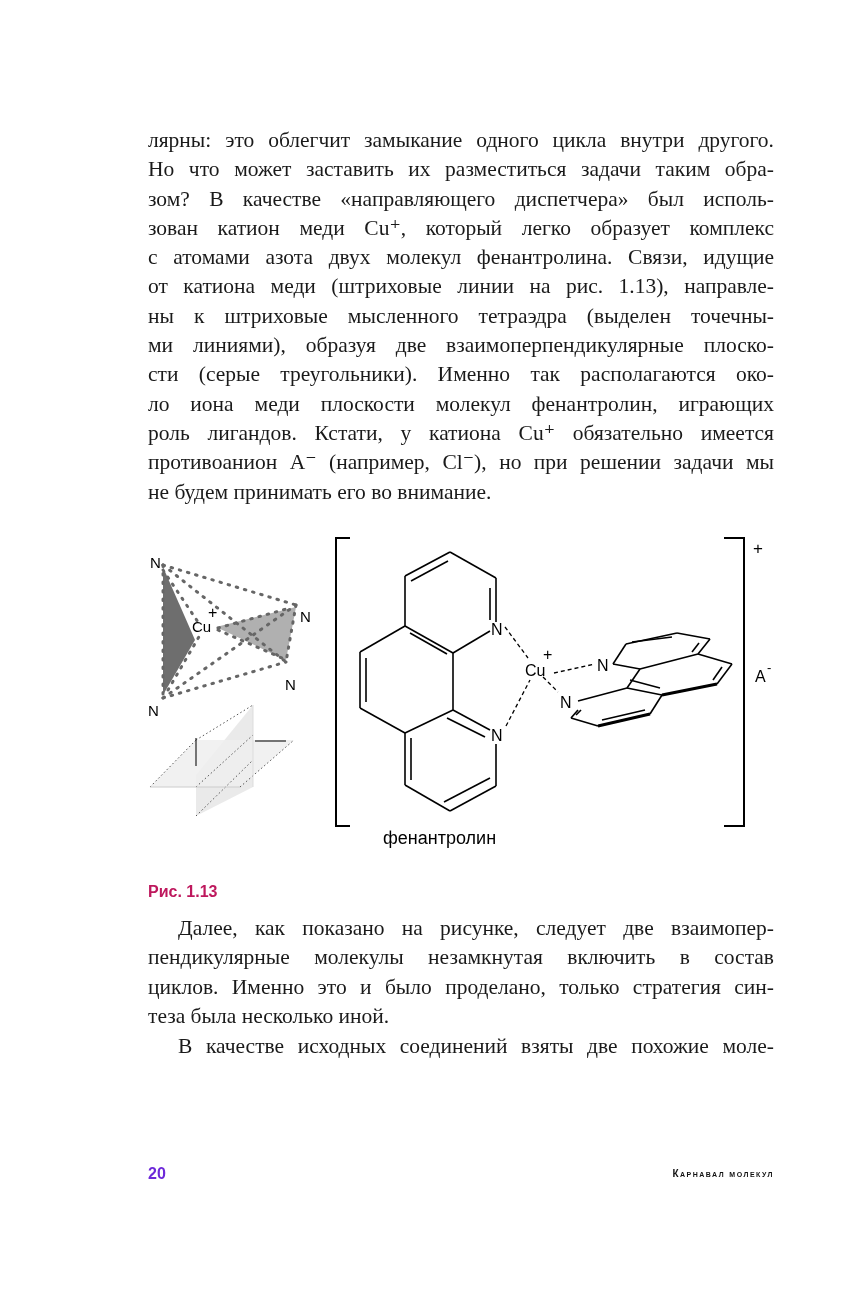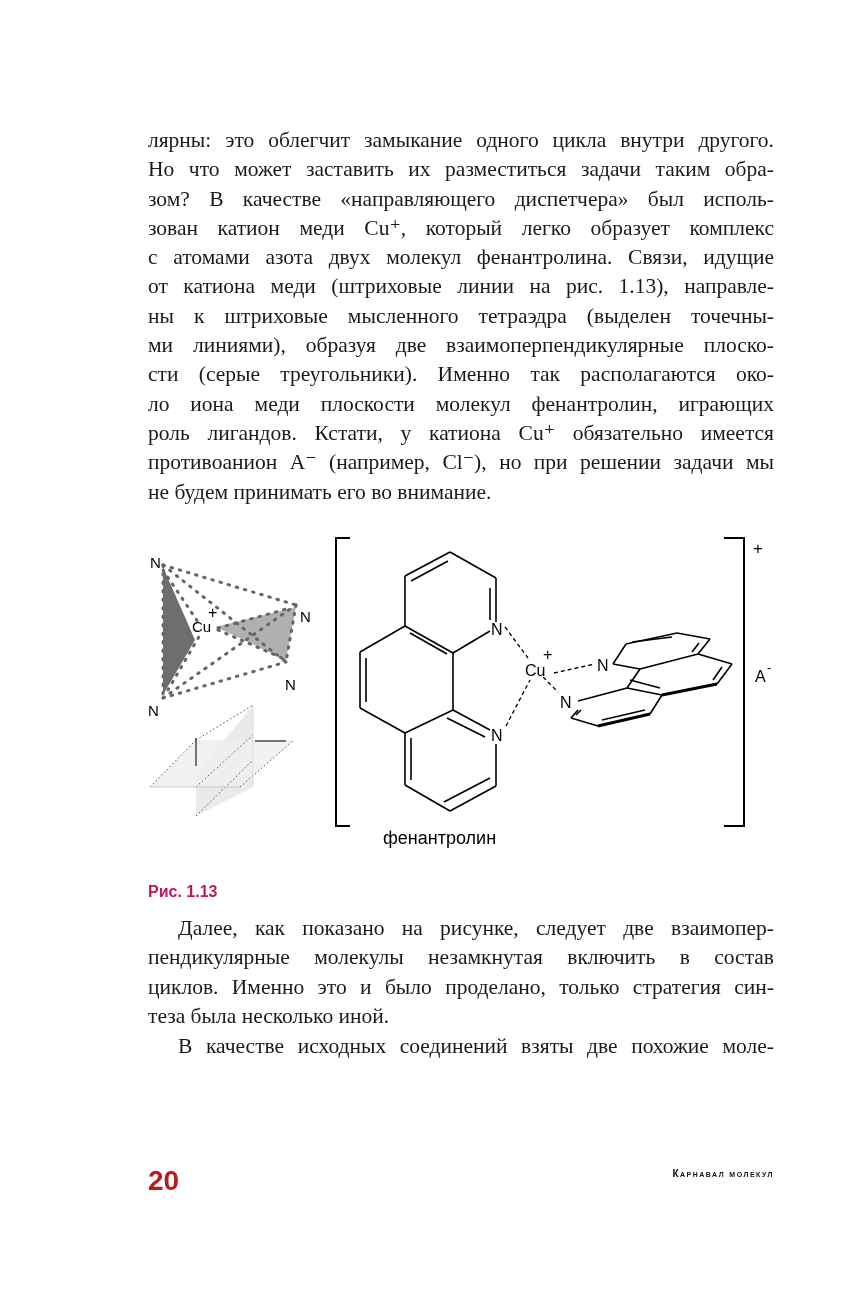--- a/index.html
+++ b/index.html
@@ -15,21 +15,21 @@
   .line.last { text-align-last: left; }
   .line.indent { text-indent: 30px; }
   .caption {
     position: absolute; left: 148px; top: 862px;
     font-family: "Liberation Sans", "DejaVu Sans", sans-serif;
     font-size: 16px; font-weight: bold; color: #be185d; margin-top: 21px;
   }
   .footer-num {
     position: absolute; left: 148px; top: 1165px;
     font-family: "Liberation Sans", "DejaVu Sans", sans-serif;
-    font-size: 28px; font-weight: bold; color: #b91c1c;
+    font-size: 16px; font-weight: bold; color: #6d28d9;
   }
   .footer-title {
     position: absolute; right: 88px; top: 1168px;
     font-family: "Liberation Sans", "DejaVu Sans", sans-serif;
     font-size: 10px; font-weight: bold; letter-spacing: 1.5px; color: #111;
     font-variant: small-caps;
   }
   .figure { position: absolute; left: 140px; top: 530px; width: 660px; height: 320px; }
   .figure svg { position: absolute; left: 0; top: 0; }
   .mol-text { font-family: "Liberation Sans", "DejaVu Sans", sans-serif; fill: #000; }

